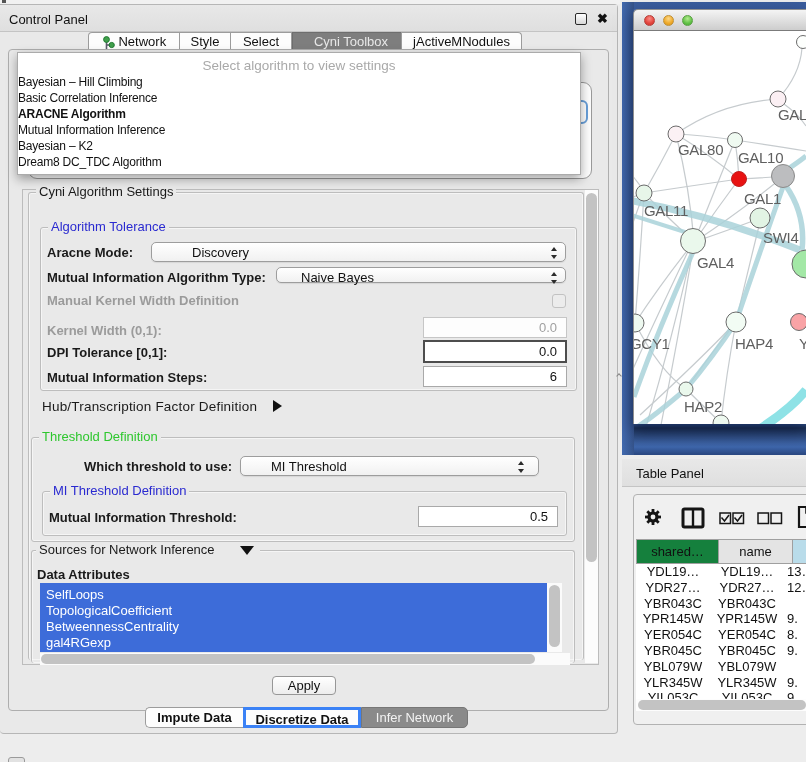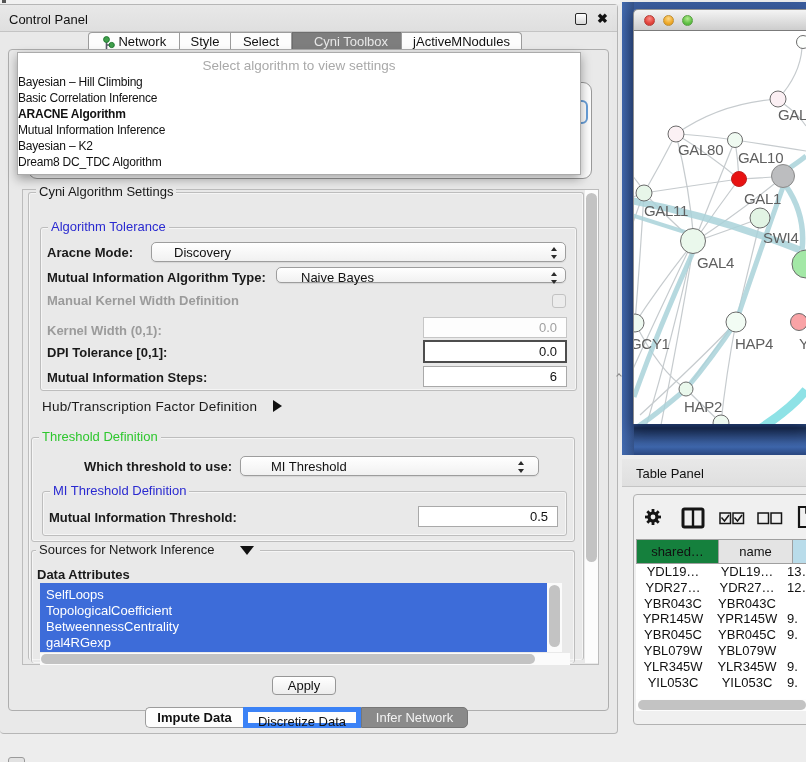--- a/index.html
+++ b/index.html
@@ -79,21 +79,21 @@
   <div id="settings">
 
     <div class="group" style="left:28px; top:192px; width:556px; height:468px; border-bottom:none;">
       <div class="gtitle" style="color:#1a1a1a;">Cyni Algorithm Settings</div>
     </div>
 
     <div class="group" style="left:40px; top:227px; width:537px; height:164px;">
       <div class="gtitle" style="color:#2a2ad0;">Algorithm Tolerance</div>
     </div>
     <div class="lbl b abs" style="left:47px; top:245px;">Aracne Mode:</div>
-    <div class="combo" style="left:151px; top:242px; width:415px; height:20px; padding-left:22px;">Discovery<span class="stepper" style="right:7px;"></span></div>
+    <div class="combo" style="left:151px; top:242px; width:415px; height:20px; padding-left:40px;">Discovery<span class="stepper" style="right:7px;"></span></div>
     <div class="lbl b abs" style="left:47px; top:270px;">Mutual Information Algorithm Type:</div>
     <div class="combo" style="left:276px; top:267px; width:290px; height:16px; padding-left:24px;">Naive Bayes<span class="stepper" style="right:7px;"></span></div>
     <div class="lbl b abs" style="left:47px; top:293px; color:#9b9b9b;">Manual Kernel Width Definition</div>
     <div class="abs" style="left:552px; top:294px; width:14px; height:14px; background:#ececec; border:1px solid #c2c2c2; border-radius:3px;"></div>
     <div class="lbl b abs" style="left:47px; top:323px; color:#9b9b9b;">Kernel Width (0,1):</div>
     <div class="field" style="left:423px; top:317px; width:144px; height:21px; color:#a0a0a0; border-color:#c6c6c6; background:#fdfdfd; line-height:20px; padding-right:9px;">0.0</div>
     <div class="lbl b abs" style="left:47px; top:345px;">DPI Tolerance [0,1]:</div>
     <div class="field" style="left:423px; top:340px; width:144px; height:23px; border:2px solid #4d4d4d; line-height:19px; padding-right:8px;">0.0</div>
     <div class="lbl b abs" style="left:47px; top:370px;">Mutual Information Steps:</div>
     <div class="field" style="left:423px; top:366px; width:144px; height:21px; line-height:20px; padding-right:9px;">6</div>
@@ -133,21 +133,21 @@
 
   <div class="abs" style="left:272px; top:676px; width:64px; height:19px;
      background:linear-gradient(#ffffff,#ededed); border:1px solid #979797; border-radius:4px;
      text-align:center; font-size:13px; line-height:17px; color:#111;">Apply</div>
 
   <div id="bottabs">
     <div class="abs" style="left:145px; top:707px; width:98px; height:21px; background:#fdfdfd;
       border:1px solid #9c9c9c; border-radius:5px 0 0 5px; border-right:none;
       font-size:13px; font-weight:bold; color:#111; text-align:center; line-height:20px;">Impute Data</div>
     <div class="abs" style="left:243px; top:707px; width:118px; height:21px; background:#fdfdfd;
-      border:5px solid #3b82f6; font-size:13px; font-weight:normal; color:#111;
+      border:3px solid #3b82f6; font-size:13px; font-weight:bold; color:#111;
       text-align:center; line-height:20px;">Discretize Data</div>
     <div class="abs" style="left:361px; top:707px; width:107px; height:21px; background:#8a8a8a;
       border:1px solid #777; border-radius:0 5px 5px 0; font-size:13px; color:#f3f3f3;
       text-align:center; line-height:20px;">Infer Network</div>
   </div>
 
   <div class="abs" style="left:17px; top:52px; width:564px; height:123px; background:#ffffff;
       border:1px solid #ababab; box-shadow:0 4px 10px rgba(0,0,0,.35); z-index:50;">
     <div style="position:absolute; top:5px; width:100%; text-align:center; font-size:13.5px; color:#a9a9a9;">Select algorithm to view settings</div>
     <div style="position:absolute; left:0px; top:21px; font-size:12px; color:#111; line-height:16px; letter-spacing:-0.2px;">
@@ -301,20 +301,21 @@
         <td style="width:74px; background:#e4e4e4; border:1px solid #9f9f9f; text-align:center;">name</td>
         <td style="width:96px; background:#b9dcea; border:1px solid #9f9f9f; text-align:center;">A</td>
       </tr>
     </tbody>
       </table>
     <div style="font-size:13px; color:#111; line-height:15.8px; white-space:nowrap;">
       <div><span style="display:inline-block;width:74px;text-align:center;">YDL19…</span><span style="display:inline-block;width:74px;text-align:center;">YDL19…</span><span style="padding-left:3px;">13…</span></div>
       <div><span style="display:inline-block;width:74px;text-align:center;">YDR27…</span><span style="display:inline-block;width:74px;text-align:center;">YDR27…</span><span style="padding-left:3px;">12…</span></div>
       <div><span style="display:inline-block;width:74px;text-align:center;">YBR043C</span><span style="display:inline-block;width:74px;text-align:center;">YBR043C</span></div>
       <div><span style="display:inline-block;width:74px;text-align:center;">YPR145W</span><span style="display:inline-block;width:74px;text-align:center;">YPR145W</span><span style="padding-left:3px;">9.</span></div>
+      <div><span style="display:inline-block;width:74px;text-align:center;">YER054C</span><span style="display:inline-block;width:74px;text-align:center;">YER054C</span><span style="padding-left:3px;">8.</span></div>
       <div><span style="display:inline-block;width:74px;text-align:center;">YBR045C</span><span style="display:inline-block;width:74px;text-align:center;">YBR045C</span><span style="padding-left:3px;">9.</span></div>
       <div><span style="display:inline-block;width:74px;text-align:center;">YBL079W</span><span style="display:inline-block;width:74px;text-align:center;">YBL079W</span></div>
       <div><span style="display:inline-block;width:74px;text-align:center;">YLR345W</span><span style="display:inline-block;width:74px;text-align:center;">YLR345W</span><span style="padding-left:3px;">9.</span></div>
       <div><span style="display:inline-block;width:74px;text-align:center;">YIL053C</span><span style="display:inline-block;width:74px;text-align:center;">YIL053C</span><span style="padding-left:3px;">9.</span></div>
     </div>
   </div>
 
   <div class="abs" style="left:636px; top:699px; width:170px; height:12px; background:#fdfdfd;"></div>
   <div class="abs" style="left:638px; top:700px; width:168px; height:10px; background:#c3c3c3; border-radius:5px;"></div>
 </div>

